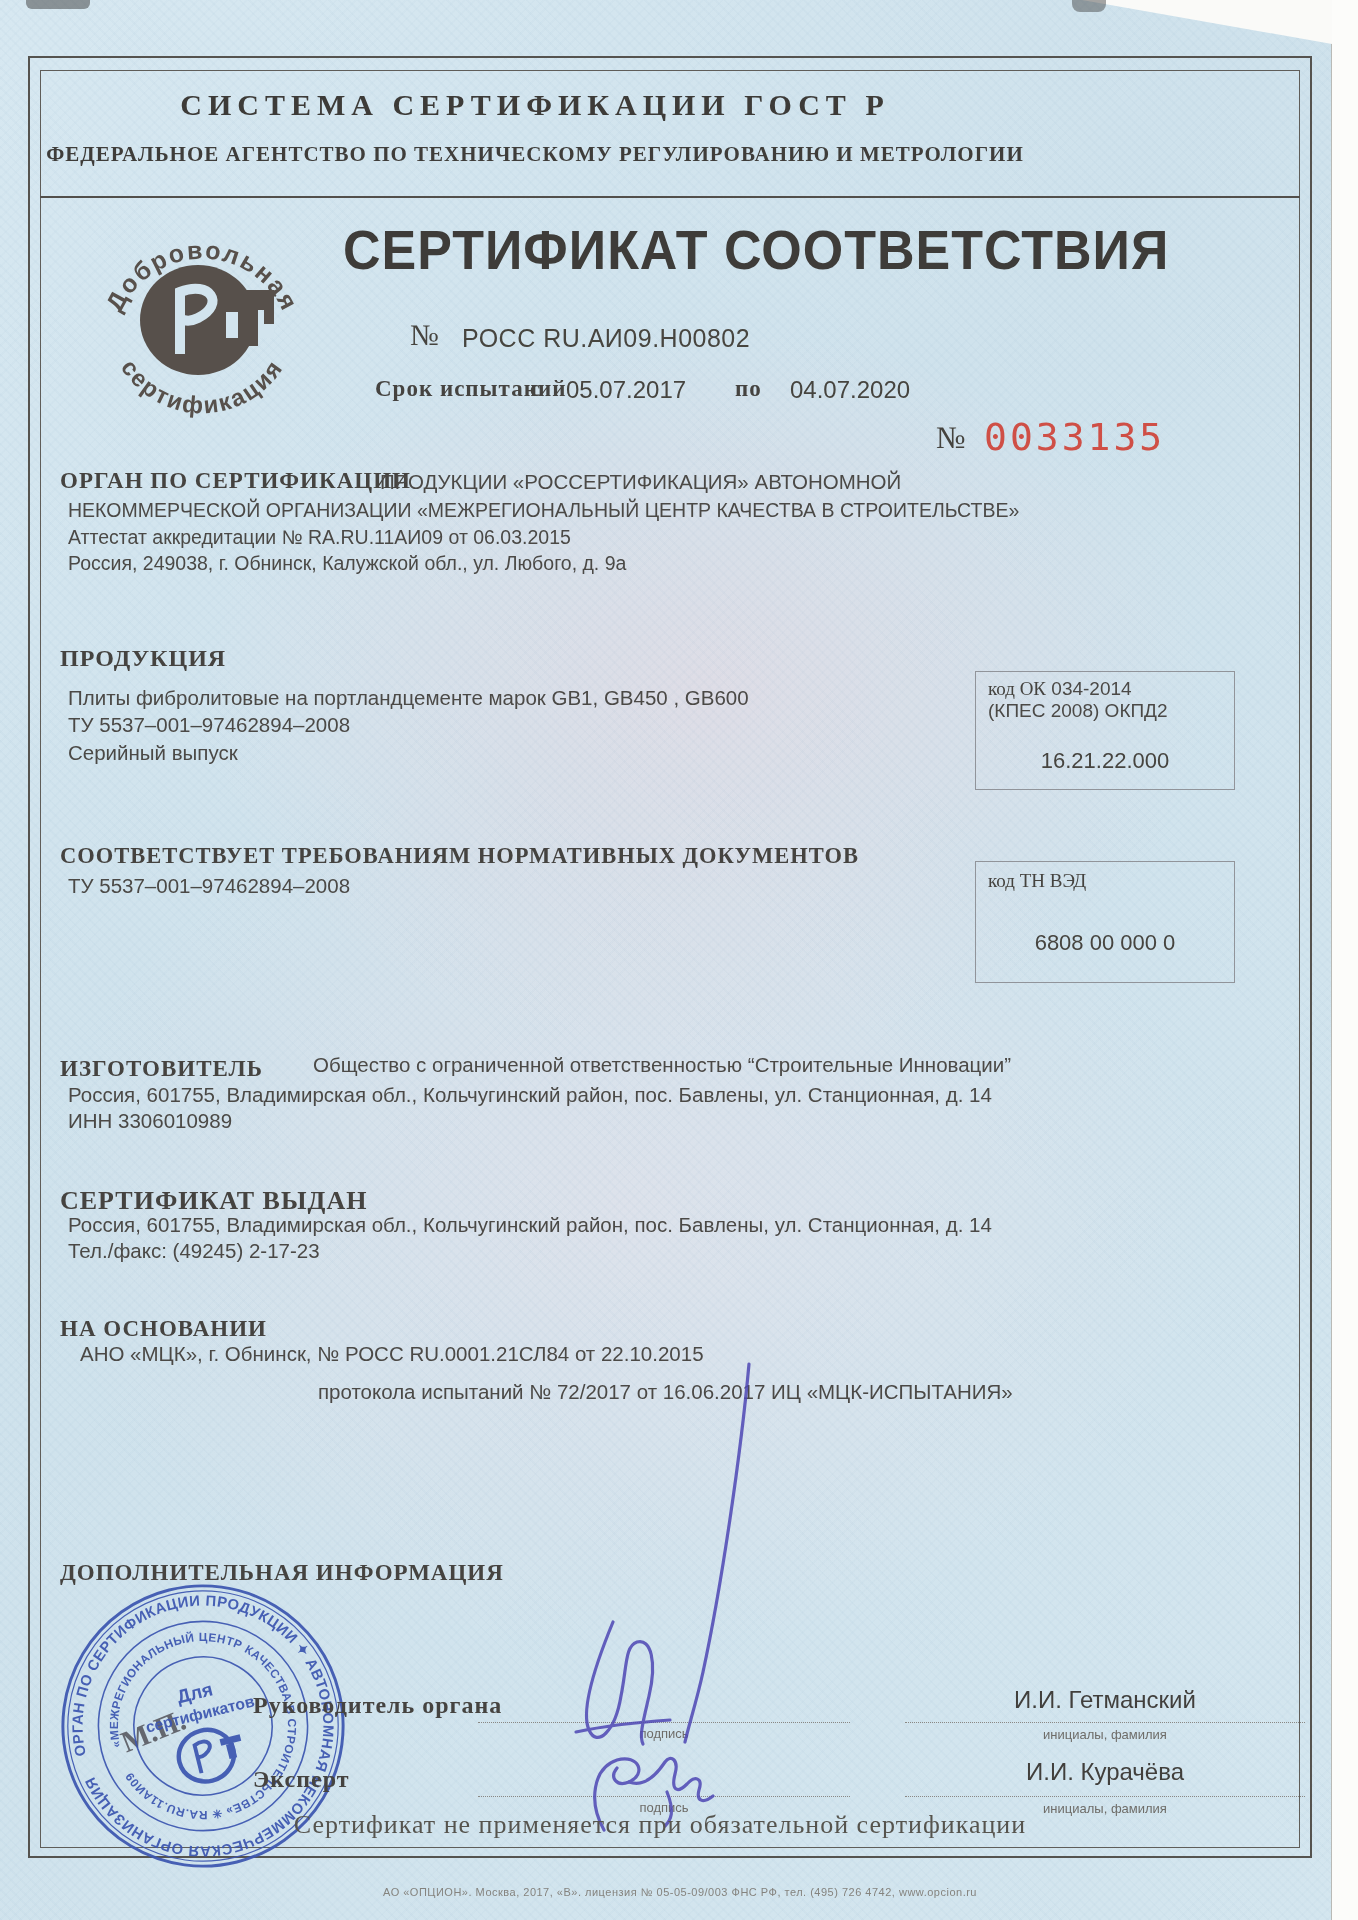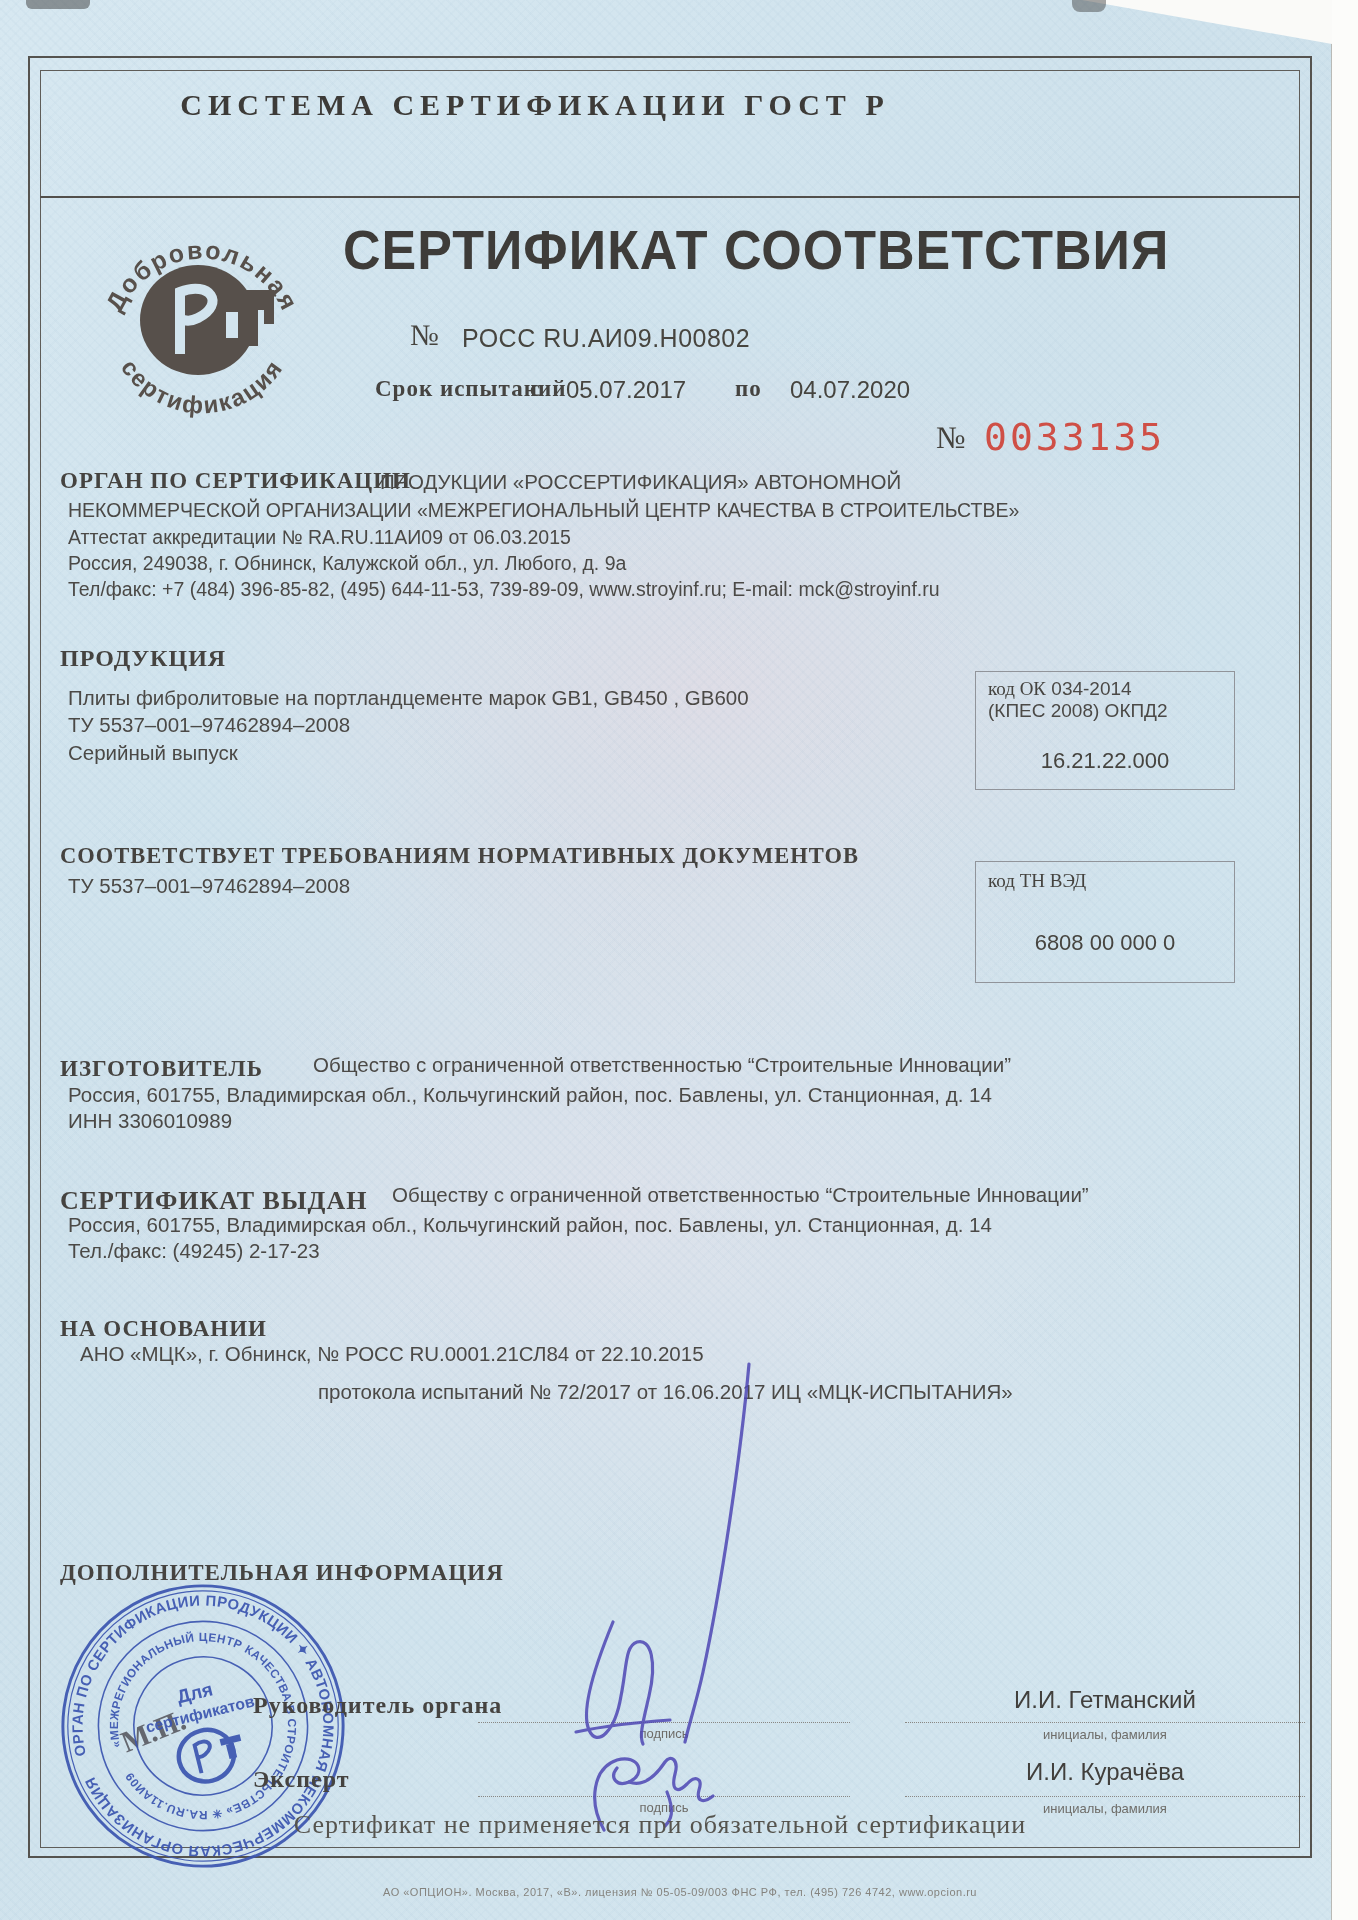--- a/index.html
+++ b/index.html
@@ -34,20 +34,21 @@
   <div class="abs" style="right:0;top:0;bottom:0;width:26px;background:#fcfcfa;border-left:1px solid #b9bab6;"></div>
   <div class="abs" style="top:0;right:26px;width:0;height:0;border-top:44px solid #fafaf8;border-left:250px solid transparent;"></div>
   <div class="abs" style="top:0;left:26px;width:64px;height:9px;background:#3c3c3c;opacity:.5;border-radius:0 0 6px 6px;"></div>
   <div class="abs" style="top:0;left:1072px;width:34px;height:12px;background:#3c3c3c;opacity:.45;border-radius:0 0 8px 8px;"></div>
 
   <div class="frame" style="left:28px;top:56px;right:46px;bottom:62px;border:2px solid #55534f;"></div>
   <div class="frame" style="left:40px;top:70px;right:58px;bottom:72px;border:1px solid #5f5d59;"></div>
   <div class="frame" style="left:40px;top:196px;right:58px;border-top:2px solid #524f4b;"></div>
 
   <div class="abs serif b" style="left:40px;width:990px;text-align:center;top:88px;font-size:30px;letter-spacing:6px;color:#3d3b38;">СИСТЕМА СЕРТИФИКАЦИИ ГОСТ Р</div>
+  <div class="abs serif b" style="left:30px;width:1010px;text-align:center;top:142px;font-size:21px;letter-spacing:1px;color:#3f3d3a;">ФЕДЕРАЛЬНОЕ АГЕНТСТВО ПО ТЕХНИЧЕСКОМУ РЕГУЛИРОВАНИЮ И МЕТРОЛОГИИ</div>
 
   <svg class="logosvg" style="left:82px;top:200px;" width="242" height="242" viewBox="0 0 242 242">
     <defs>
       <path id="arcTop" d="M 34,128 A 88,88 0 0 1 206,128"></path>
       <path id="arcBot" d="M 26,132 A 95,95 0 0 0 214,132"></path>
     </defs>
     <text font-family="Liberation Sans, sans-serif" font-size="25" font-weight="bold" fill="#57504b" letter-spacing="2">
       <textPath href="#arcTop" startOffset="50%" text-anchor="middle">Добровольная</textPath>
     </text>
     <text font-family="Liberation Sans, sans-serif" font-size="24" font-weight="bold" fill="#57504b" letter-spacing="2">
@@ -75,21 +76,20 @@
   <div class="abs" style="left:790px;top:376px;font-size:24px;color:#46443f;">04.07.2020</div>
 
   <div class="abs serif" style="left:936px;top:420px;font-size:31px;color:#45433e;">№</div>
   <div class="abs" style="left:984px;top:415px;font-size:38px;letter-spacing:3px;color:#cf4f46;font-family:'DejaVu Sans Mono',monospace;">0033135</div>
 
   <div class="abs lbl" style="left:60px;top:468px;font-size:23px;">ОРГАН ПО СЕРТИФИКАЦИИ</div>
   <div class="abs body" style="left:380px;top:470px;font-size:20.5px;">ПРОДУКЦИИ «РОССЕРТИФИКАЦИЯ» АВТОНОМНОЙ</div>
   <div class="abs body" style="left:68px;top:499px;font-size:19.5px;">НЕКОММЕРЧЕСКОЙ ОРГАНИЗАЦИИ «МЕЖРЕГИОНАЛЬНЫЙ ЦЕНТР КАЧЕСТВА В СТРОИТЕЛЬСТВЕ»</div>
   <div class="abs body" style="left:68px;top:526px;font-size:19.5px;">Аттестат аккредитации № RA.RU.11АИ09 от 06.03.2015</div>
   <div class="abs body" style="left:68px;top:552px;font-size:19.5px;">Россия, 249038, г. Обнинск, Калужской обл., ул. Любого, д. 9а</div>
-  <div class="abs body" style="left:68px;top:578px;font-size:19.5px;">Тел/факс: +7 (484) 396-85-82, (495) 644-11-53, 739-89-09, www.stroyinf.ru; E-mail: mck@stroyinf.ru</div>
 
   <div class="abs lbl" style="left:60px;top:645px;font-size:24px;">ПРОДУКЦИЯ</div>
   <div class="abs body" style="left:68px;top:686px;font-size:20.5px;">Плиты фибролитовые на портландцементе марок GB1, GB450 , GB600</div>
   <div class="abs body" style="left:68px;top:713px;font-size:20.5px;">ТУ 5537–001–97462894–2008</div>
   <div class="abs body" style="left:68px;top:741px;font-size:20.5px;">Серийный выпуск</div>
 
   <div class="box" style="left:975px;top:671px;width:258px;height:117px;">
     <div class="abs" style="left:12px;top:6px;font-size:19px;">
       <span class="serif" style="color:#45433f;">код ОК</span>
       <span style="color:#4b4946;">034-2014</span>
@@ -105,21 +105,20 @@
     <div class="abs serif" style="left:12px;top:8px;font-size:19px;color:#45433f;">код ТН ВЭД</div>
     <div class="abs" style="left:0;width:258px;text-align:center;top:68px;font-size:22px;color:#46443f;">6808 00 000 0</div>
   </div>
 
   <div class="abs lbl" style="left:60px;top:1056px;font-size:23px;">ИЗГОТОВИТЕЛЬ</div>
   <div class="abs body" style="left:313px;top:1053px;font-size:20.5px;">Общество с ограниченной ответственностью “Строительные Инновации”</div>
   <div class="abs body" style="left:68px;top:1083px;font-size:20.5px;">Россия, 601755, Владимирская обл., Кольчугинский район, пос. Бавлены, ул. Станционная, д. 14</div>
   <div class="abs body" style="left:68px;top:1109px;font-size:20.5px;">ИНН 3306010989</div>
 
   <div class="abs lbl" style="left:60px;top:1186px;font-size:26px;">СЕРТИФИКАТ ВЫДАН</div>
-  <div class="abs body" style="left:392px;top:1183px;font-size:20.5px;">Обществу с ограниченной ответственностью “Строительные Инновации”</div>
   <div class="abs body" style="left:68px;top:1213px;font-size:20.5px;">Россия, 601755, Владимирская обл., Кольчугинский район, пос. Бавлены, ул. Станционная, д. 14</div>
   <div class="abs body" style="left:68px;top:1239px;font-size:20.5px;">Тел./факс: (49245) 2-17-23</div>
 
   <div class="abs lbl" style="left:60px;top:1316px;font-size:23px;">НА ОСНОВАНИИ</div>
   <div class="abs body" style="left:318px;top:1380px;font-size:20.5px;">протокола испытаний № 72/2017 от 16.06.2017 ИЦ «МЦК-ИСПЫТАНИЯ»</div>
   <div class="abs body" style="left:80px;top:1342px;font-size:20.5px;">АНО «МЦК», г. Обнинск, № РОСС RU.0001.21СЛ84 от 22.10.2015</div>
 
   <div class="abs lbl" style="left:60px;top:1560px;font-size:23px;">ДОПОЛНИТЕЛЬНАЯ ИНФОРМАЦИЯ</div>
 
   <div class="abs serif b" style="left:120px;top:1714px;font-size:30px;color:#4a4950;transform:rotate(-22deg);opacity:.8;">М.П.</div>

